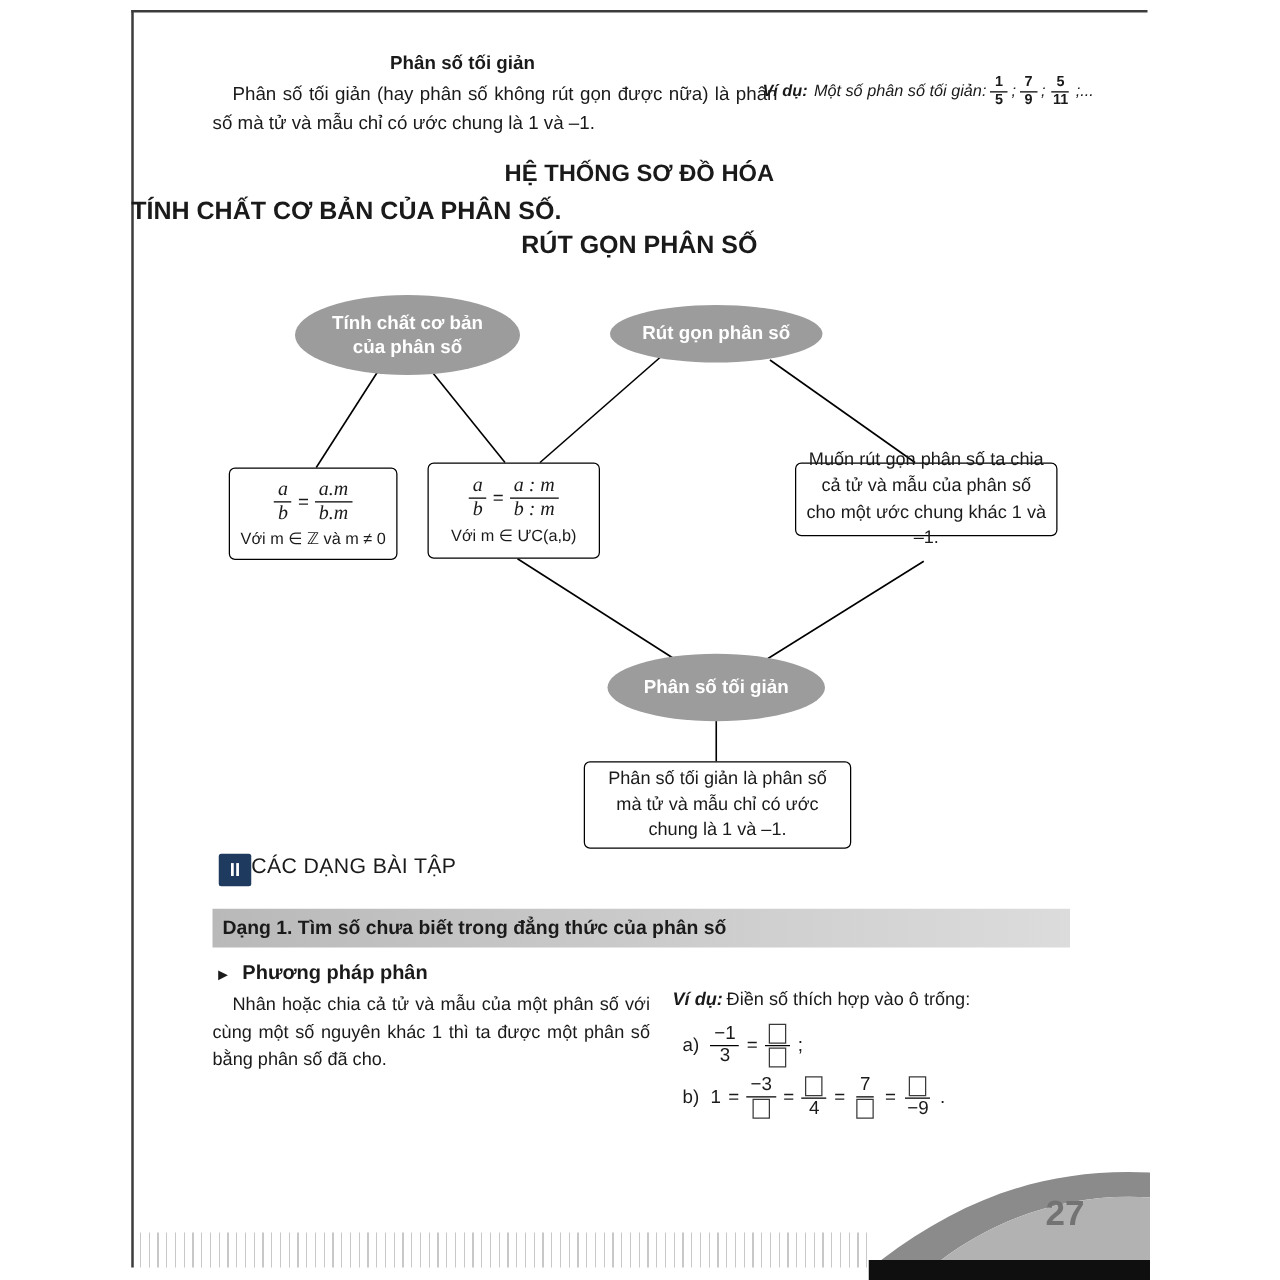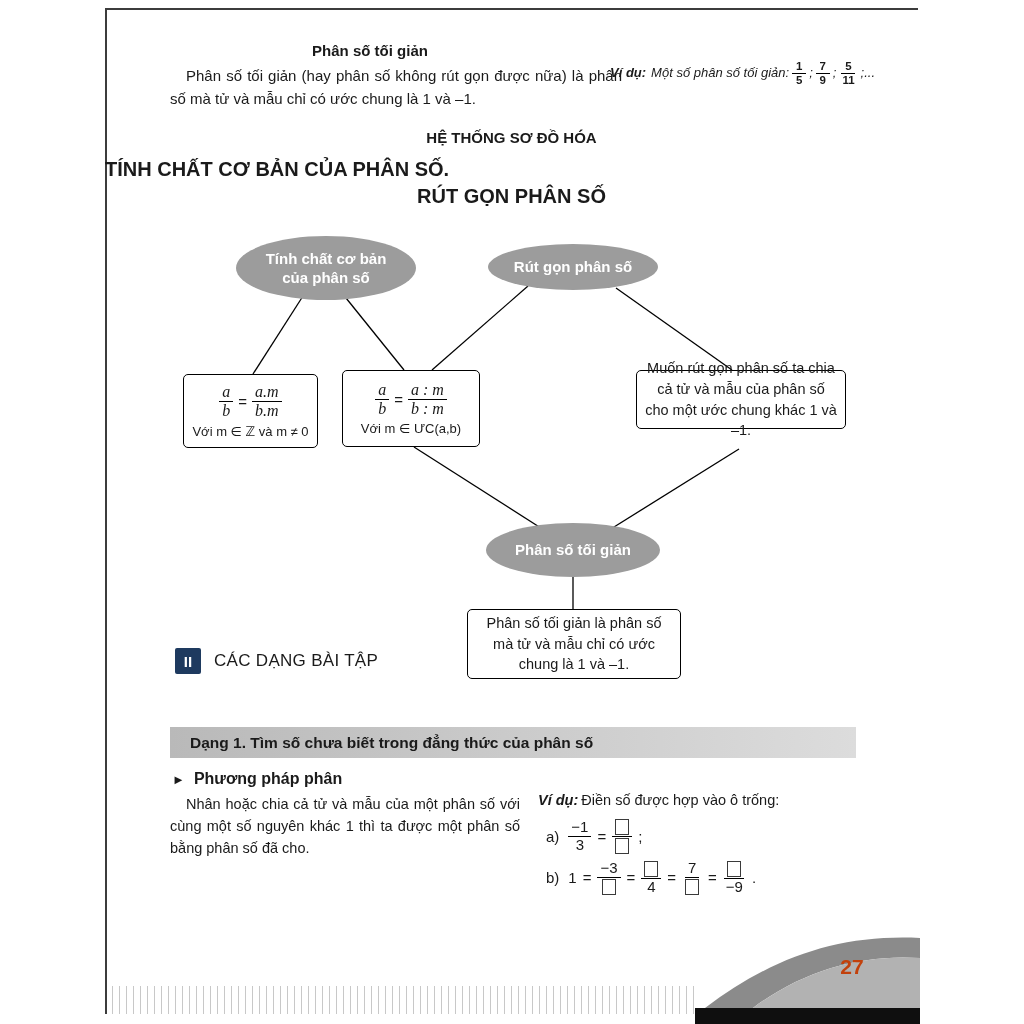--- a/index.html
+++ b/index.html
@@ -23,61 +23,61 @@
   
   .frac { display:inline-flex; flex-direction:column; align-items:center; vertical-align:middle; line-height:1.12; }
   .frac .num { border-bottom:1.3px solid #000; padding:0 3px; display:flex; align-items:center; justify-content:center; min-width:14px; }
   .frac .den { padding:0 3px; display:flex; align-items:center; justify-content:center; min-width:14px; }
   .frac.small { font-size:11.5px; font-weight:bold; font-style:normal; }
   .frac.math { font-family:"Liberation Serif","DejaVu Serif",serif; font-style:italic; font-size:16px; }
   .frac.upright { font-style:normal; font-size:15px; }
   .blank { display:inline-block; width:14px; height:16px; border:1.2px solid #3a3a3a; background:#fff; margin:1px 0; }
 
   
-  .sys-heading { left:105px; top:129px; width:813px; text-align:center; font-weight:bold; font-size:15px; }
+  .sys-heading { left:105px; top:129px; width:813px; text-align:center; font-weight:bold; font-size:19px; }
   .main-title1 { left:105px; top:158px; width:813px; text-align:left; font-weight:bold; font-size:20px; }
   .main-title2 { left:105px; top:185px; width:813px; text-align:center; font-weight:bold; font-size:20px; }
 
   
   .node { position:absolute; background:#9c9c9c; border-radius:50%; color:#fff; font-weight:bold;
           display:flex; flex-direction:column; align-items:center; justify-content:center;
           text-align:center; font-size:15px; line-height:1.3; z-index:2; }
   .dbox { position:absolute; background:#fff; border:1.6px solid #000; border-radius:5px;
           display:flex; flex-direction:column; align-items:center; justify-content:center;
           text-align:center; z-index:2; padding:4px 7px; }
   .math-row { display:flex; align-items:center; gap:5px; }
   .eq { font-size:15px; }
   .caption { font-size:13px; margin-top:4px; }
   .rule-text { font-size:14.5px; line-height:1.42; }
   #diagram-lines { left:0; top:0; width:1024px; height:1024px; z-index:1; pointer-events:none; }
 
   
-  .sec2 { left:175px; top:648px; display:flex; align-items:center; gap:13px; }
+  .sec2 { left:175px; top:683px; display:flex; }
   .badge { width:26px; height:26px; background:#1e3a5f; color:#fff; font-weight:bold; font-size:15px;
            display:inline-flex; align-items:center; justify-content:center; border-radius:2px; }
   .sec-title { font-weight:normal; font-size:17px; letter-spacing:0.3px; }
 
   
   .dang-bar { left:170px; top:727px; width:686px; height:31px; background:linear-gradient(to right,#b9b9b9,#dcdcdc);
-              display:flex; align-items:center; padding-left:20px; }
+              display:flex; align-items:center; padding-left:8px; }
   .dang-bar span { font-weight:bold; font-size:15.5px; color:#1a1a1a; }
   .method-head { left:172px; top:770px; display:flex; align-items:center; gap:9px; }
   .tri { font-size:13px; line-height:1; }
   .method-label { font-weight:bold; font-size:16px; }
   .method-body { left:170px; top:794px; width:350px; font-size:14.5px; line-height:1.5; text-align:justify; text-indent:16px; }
 
   .ex-head { left:538px; top:792px; width:340px; font-size:14.5px; }
   .vd-label2 { font-weight:bold; font-style:italic; margin-right:3px; }
   .ex-row { display:flex; align-items:center; gap:6px; font-size:15px; }
   .ex-row-a { left:546px; top:818px; }
   .ex-row-b { left:546px; top:860px; }
   .item-label { margin-right:3px; }
 
   
-  .page-number { left:832px; top:955px; width:40px; text-align:center; font-weight:bold; font-size:21px; color:#c2410c; z-index:4; }
+  .page-number { left:832px; top:955px; width:40px; text-align:center; font-weight:bold; font-size:28px; color:#737373; z-index:4; }
   .footer-swoosh { left:693px; top:932px; z-index:3; }
   .footer-bar { left:695px; top:1008px; width:225px; height:16px; background:#0f0f0f; z-index:3; }
   .binding-marks { left:112px; top:986px; width:585px; height:28px;
      background:repeating-linear-gradient(90deg,#c8c8c8 0,#c8c8c8 1px,transparent 1px,transparent 7px); }
 </style>
 </head>
 <body>
 
 <div class="abs frame-top"></div>
 <div class="abs frame-left"></div>
@@ -178,21 +178,21 @@
   <span>Dạng 1. Tìm số chưa biết trong đẳng thức của phân số</span>
 </div>
 
 <div class="abs method-head">
   <span class="tri">►</span>
   <span class="method-label">Phương pháp phân</span>
 </div>
 <div class="abs method-body">Nhân hoặc chia cả tử và mẫu của một phân số với cùng một số nguyên khác 1 thì ta được một phân số bằng phân số đã cho.</div>
 
 <div class="abs ex-head">
-  <span class="vd-label2">Ví dụ:</span><span>Điền số được hợp vào ô trống:</span>
+  <span class="vd-label2">Ví dụ:</span><span>Điền số thích hợp vào ô trống:</span>
 </div>
 
 <div class="abs ex-row ex-row-a">
   <span class="item-label">a)</span>
   <span class="frac upright">
     <span class="num">−1</span>
     <span class="den">3</span>
   </span>
   <span class="eq">=</span>
   <span class="frac upright">

